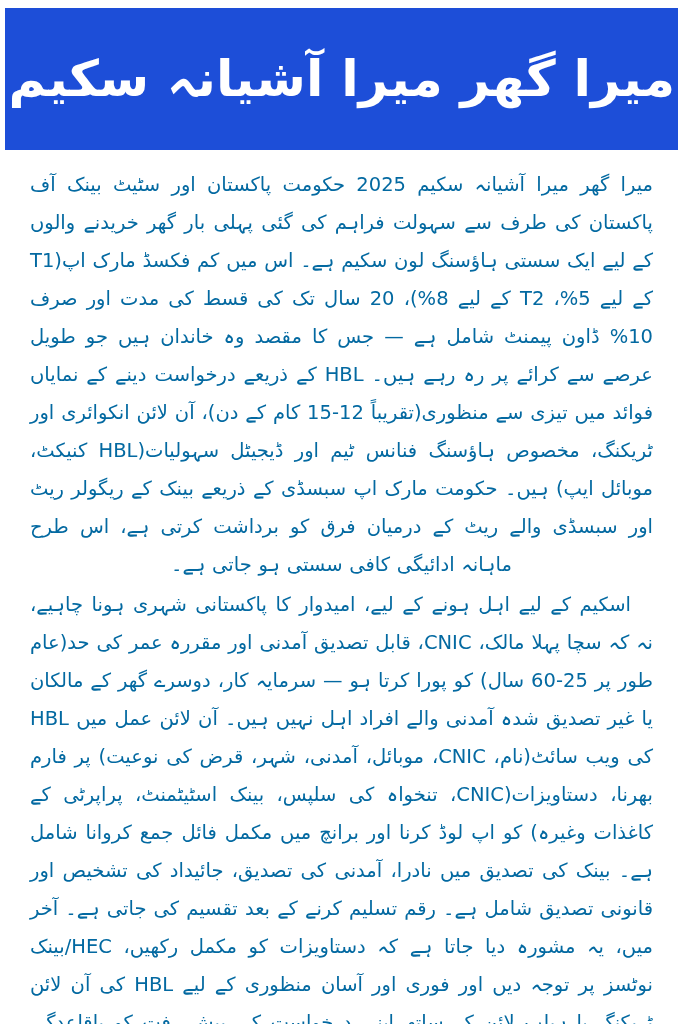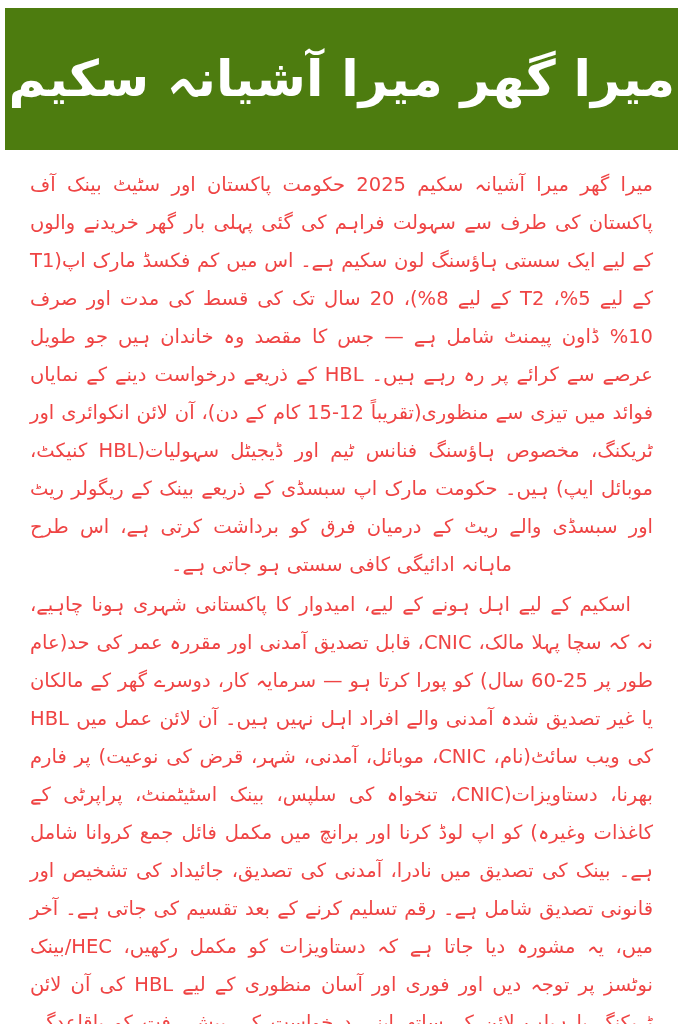--- a/index.html
+++ b/index.html
@@ -23,21 +23,21 @@
     box-sizing: border-box;
   }
 
   
   .banner {
     position: absolute;
     top: 8px;
     left: 5px;
     width: 673px;
     height: 142px;
-    background: #4d7c0f;
+    background: #1d4ed8;
     display: flex;
     align-items: center;
     justify-content: center;
     overflow: hidden;
   }
 
   .banner-title {
     color: #ffffff;
     font-family: "DejaVu Sans", "Liberation Sans", sans-serif;
     font-weight: bold;
@@ -60,21 +60,21 @@
     direction: rtl;
     text-align: justify;
     text-justify: inter-word;
   }
 
   .para {
     margin: 0 0 2px 0;
     font-family: "DejaVu Sans", "Liberation Sans", sans-serif;
     font-size: 19.5px;
     line-height: 38px;
-    color: #ef4444;
+    color: #0369a1;
     direction: rtl;
     unicode-bidi: plaintext;
     text-align: justify;
     text-align-last: center;
     word-spacing: 0.5px;
   }
 
   .para + .para {
     text-indent: 22px;
   }

